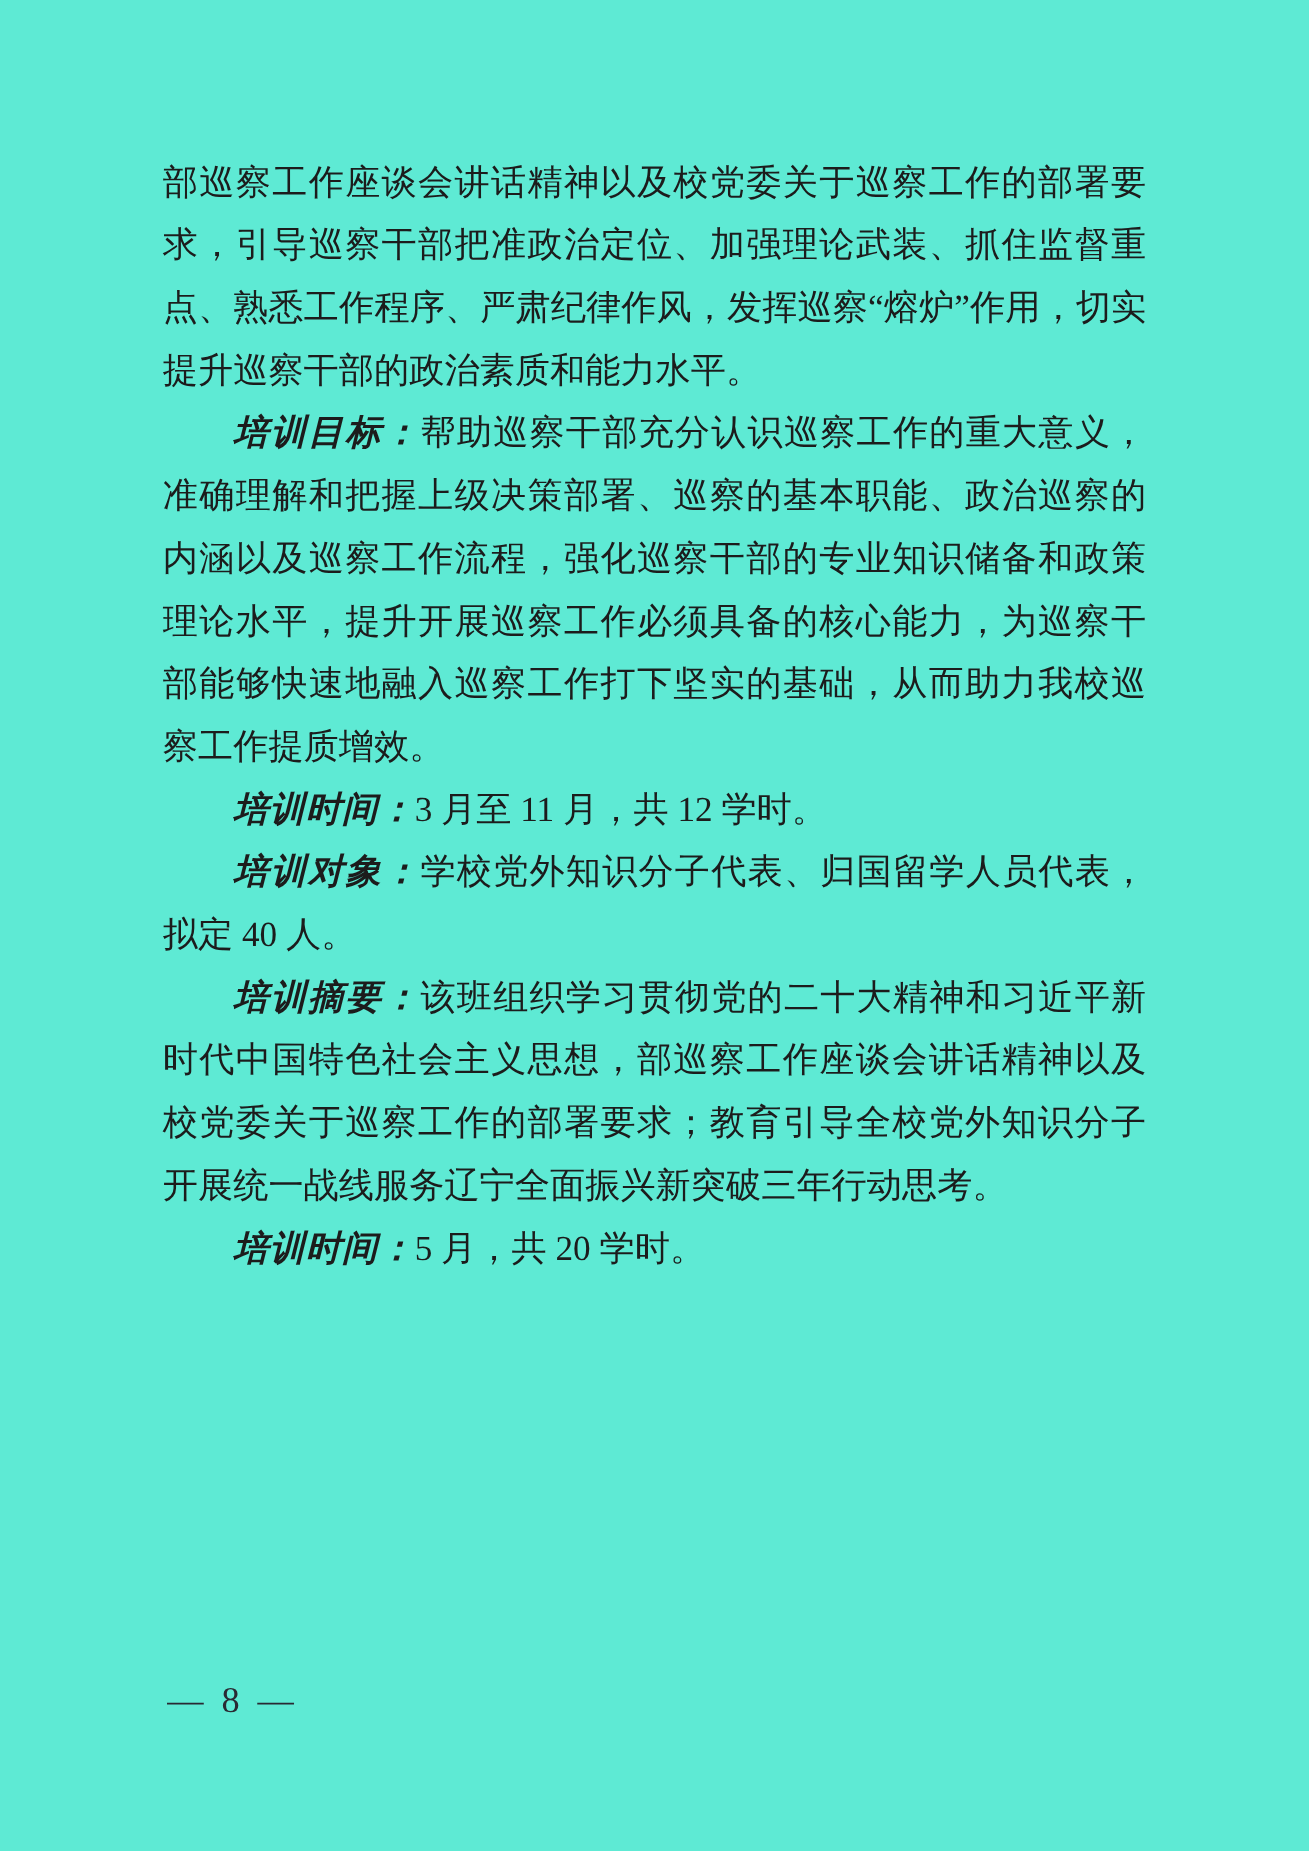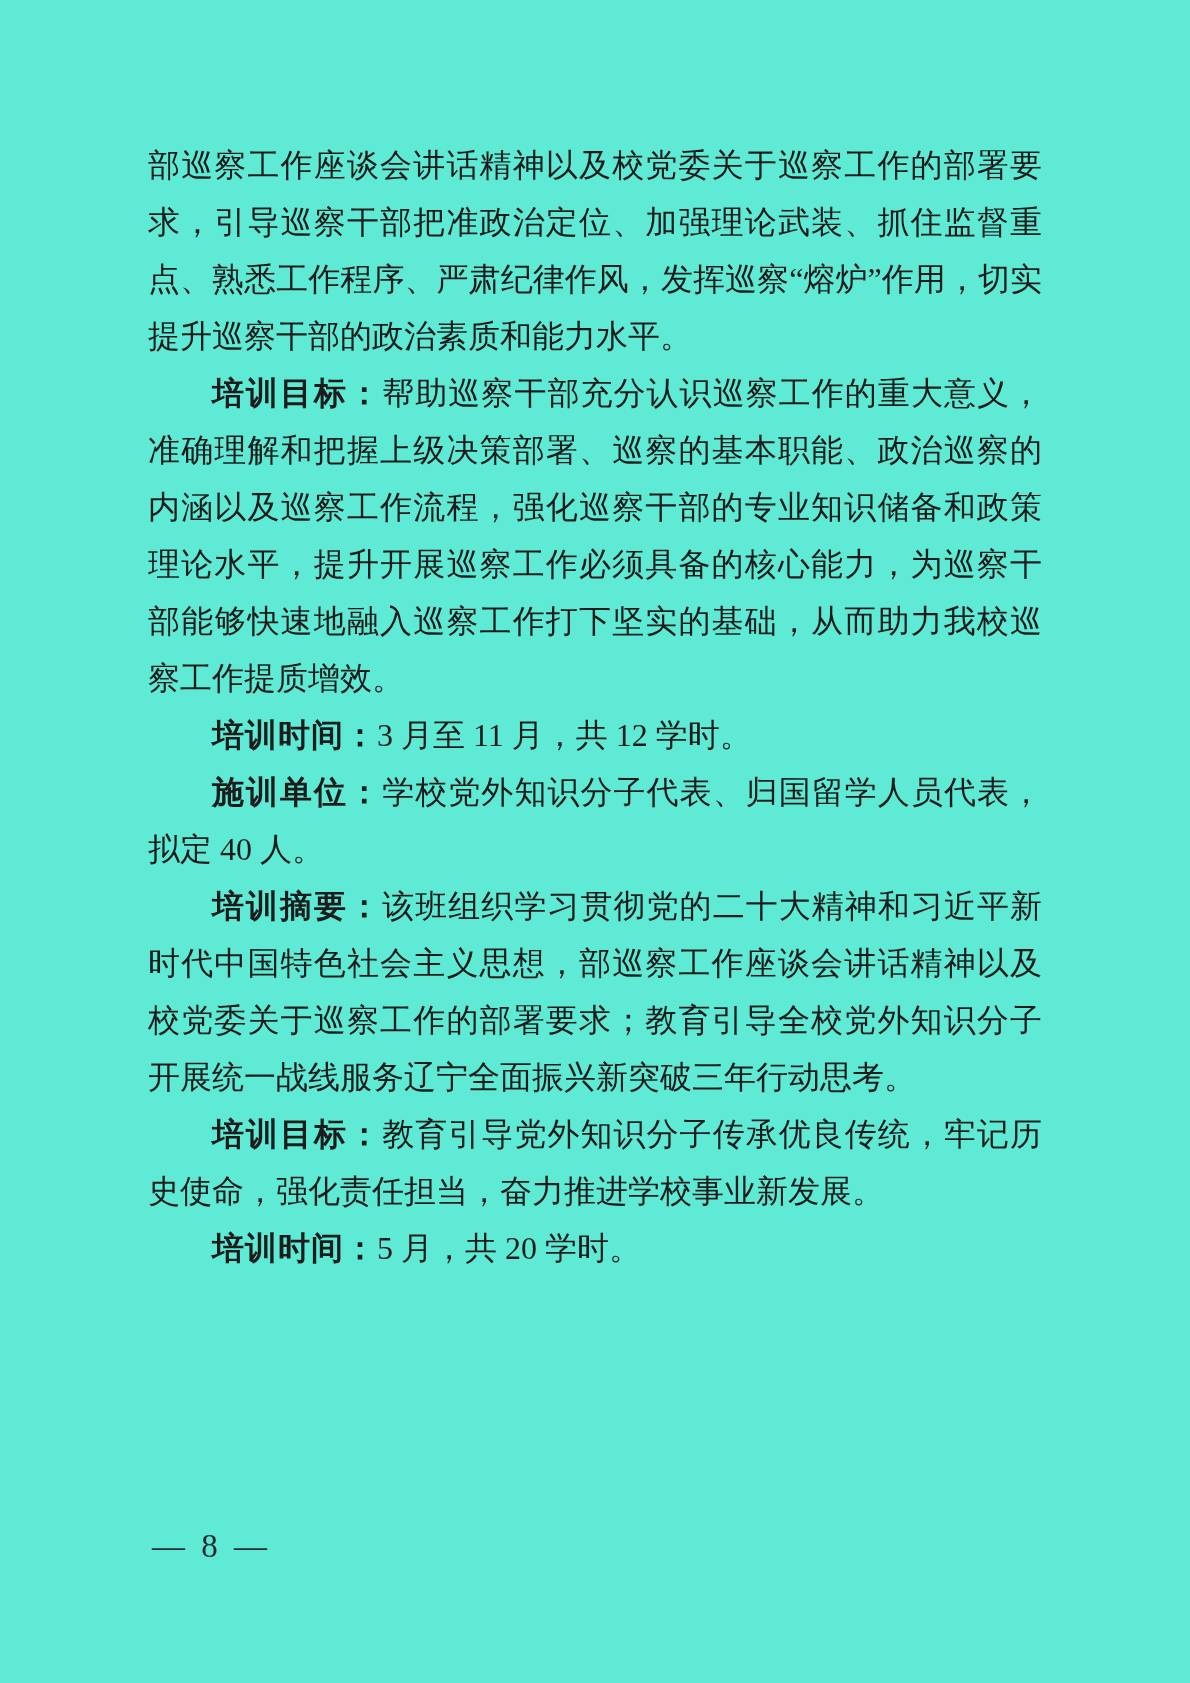--- a/index.html
+++ b/index.html
@@ -32,20 +32,21 @@
     padding: 0;
     text-indent: 2em;
   }
   .para.no-indent {
     text-indent: 0;
   }
   .label {
     font-family: "Liberation Sans", "DejaVu Sans", sans-serif;
     font-weight: 700;
     letter-spacing: 1px;
+    font-style: italic;
   }
   .para.heading {
     font-family: "Liberation Sans", "DejaVu Sans", sans-serif;
     font-weight: 700;
     letter-spacing: 1px;
   }
   .footer {
     position: absolute;
     left: 152px;
     top: 1528px;
@@ -62,24 +63,23 @@
   <div class="content">
 
     <p class="para no-indent"><span>部巡察工作座谈会讲话精神以及校党委关于巡察工作的部署要求，引导巡察干部把准政治定位、加强理论武装、抓住监督重点、熟悉工作程序、严肃纪律作风，发挥巡察“熔炉”作用，切实提升巡察干部的政治素质和能力水平。</span></p>
 
     <p class="para"><span class="label">培训目标：</span><span>帮助巡察干部充分认识巡察工作的重大意义，准确理解和把握上级决策部署、巡察的基本职能、政治巡察的内涵以及巡察工作流程，强化巡察干部的专业知识储备和政策理论水平，提升开展巡察工作必须具备的核心能力，为巡察干部能够快速地融入巡察工作打下坚实的基础，从而助力我校巡察工作提质增效。</span></p>
 
     <p class="para"><span class="label">培训时间：</span><span>3 月至 11 月，共 12 学时。</span></p>
 
 
 
-    <p class="para"><span class="label">施训单位：</span><span>学校党外知识分子代表、归国留学人员代表，拟定 40 人。</span></p>
+    <p class="para"><span class="label">培训对象：</span><span>学校党外知识分子代表、归国留学人员代表，拟定 40 人。</span></p>
 
     <p class="para"><span class="label">培训摘要：</span><span>该班组织学习贯彻党的二十大精神和习近平新时代中国特色社会主义思想，部巡察工作座谈会讲话精神以及校党委关于巡察工作的部署要求；教育引导全校党外知识分子开展统一战线服务辽宁全面振兴新突破三年行动思考。</span></p>
 
-    <p class="para"><span class="label">培训目标：</span><span>教育引导党外知识分子传承优良传统，牢记历史使命，强化责任担当，奋力推进学校事业新发展。</span></p>
 
     <p class="para"><span class="label">培训时间：</span><span>5 月，共 20 学时。</span></p>
 
   </div>
 
   <div class="footer"><span>— 8 —</span></div>
 </div>
 
 </body></html>

